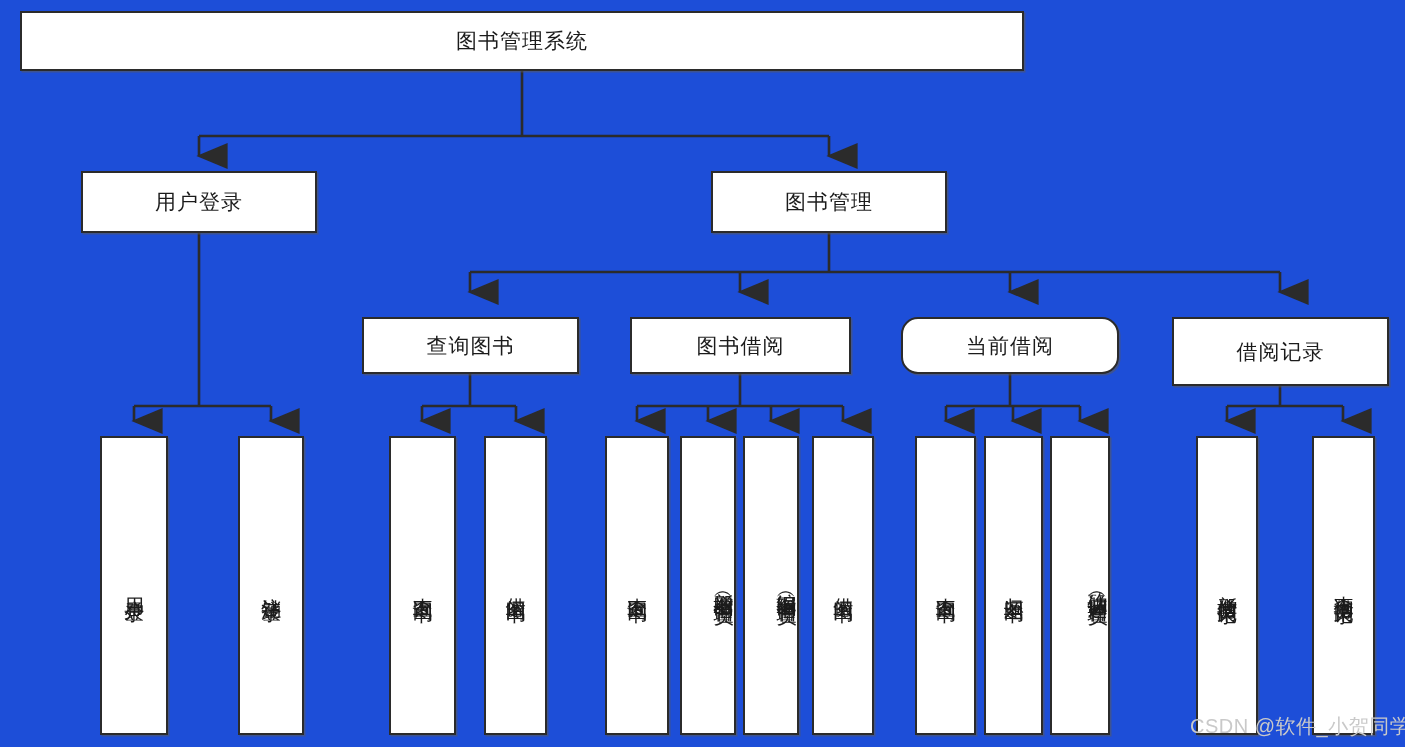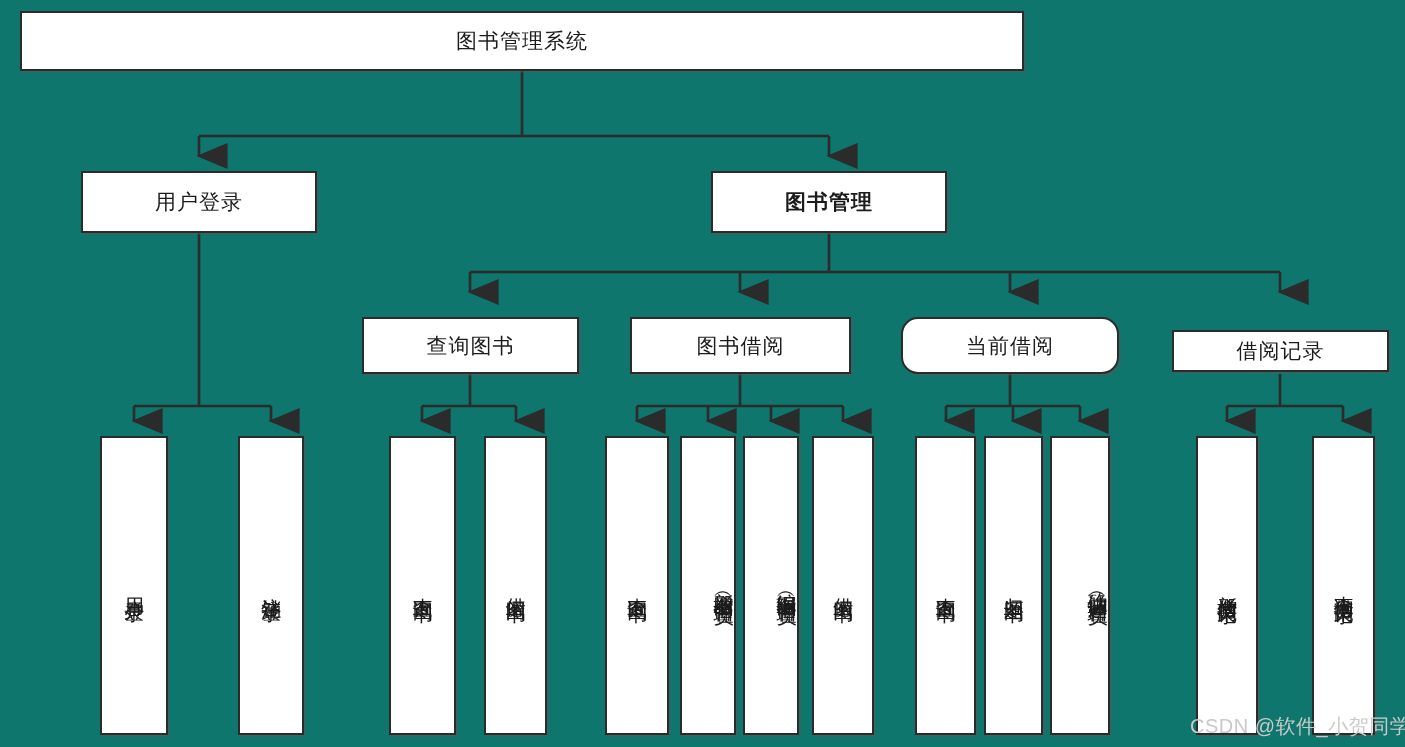--- a/index.html
+++ b/index.html
@@ -7,21 +7,21 @@
     padding: 0;
     background: #ffffff;
   }
   body {
     font-family: "Liberation Sans", "DejaVu Sans", sans-serif;
   }
   #canvas {
     position: relative;
     width: 1405px;
     height: 747px;
-    background: #0f766e;
+    background: #1d4ed8;
     overflow: hidden;
   }
   #edges {
     position: absolute;
     left: 0;
     top: 0;
     width: 1405px;
     height: 747px;
   }
   .node {
@@ -121,34 +121,34 @@
     </g>
   </svg>
 
   <div class="node horiz" style="left:20px; top:11px; width:1004px; height:60px;">
     <span>图书管理系统</span>
   </div>
 
   <div class="node horiz" style="left:81px; top:171px; width:236px; height:62px;">
     <span>用户登录</span>
   </div>
-  <div class="node horiz" style="left:711px; top:171px; width:236px; height:62px;font-weight:bold;">
+  <div class="node horiz" style="left:711px; top:171px; width:236px; height:62px;">
     <span>图书管理</span>
   </div>
 
   <div class="node horiz" style="left:362px; top:317px; width:217px; height:57px;">
     <span>查询图书</span>
   </div>
   <div class="node horiz" style="left:630px; top:317px; width:221px; height:57px;text-align:right;">
     <span>图书借阅</span>
   </div>
   <div class="node horiz" style="left:901px; top:317px; width:218px; height:57px;border-radius:17px;">
     <span>当前借阅</span>
   </div>
-  <div class="node horiz" style="left:1172px; top:317px; width:217px; height:42px;margin-top:13px;">
+  <div class="node horiz" style="left:1172px; top:317px; width:217px; height:69px;">
     <span>借阅记录</span>
   </div>
 
   <div class="node vert" style="left:100px; top:436px; width:68px; height:299px; align-items:center;">
     <span class="vlabel">用户登录</span>
   </div>
   <div class="node vert" style="left:238px; top:436px; width:66px; height:299px; align-items:center;">
     <span class="vlabel">注销登录</span>
   </div>
 

